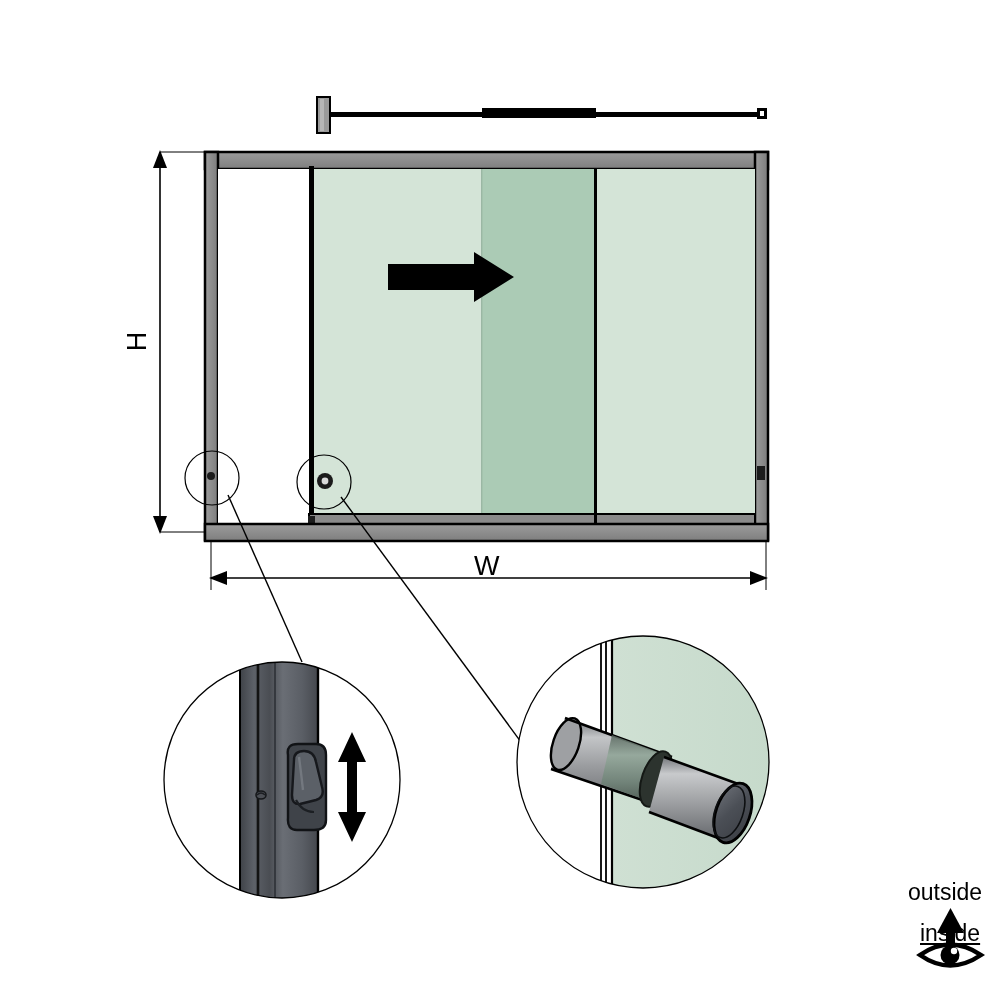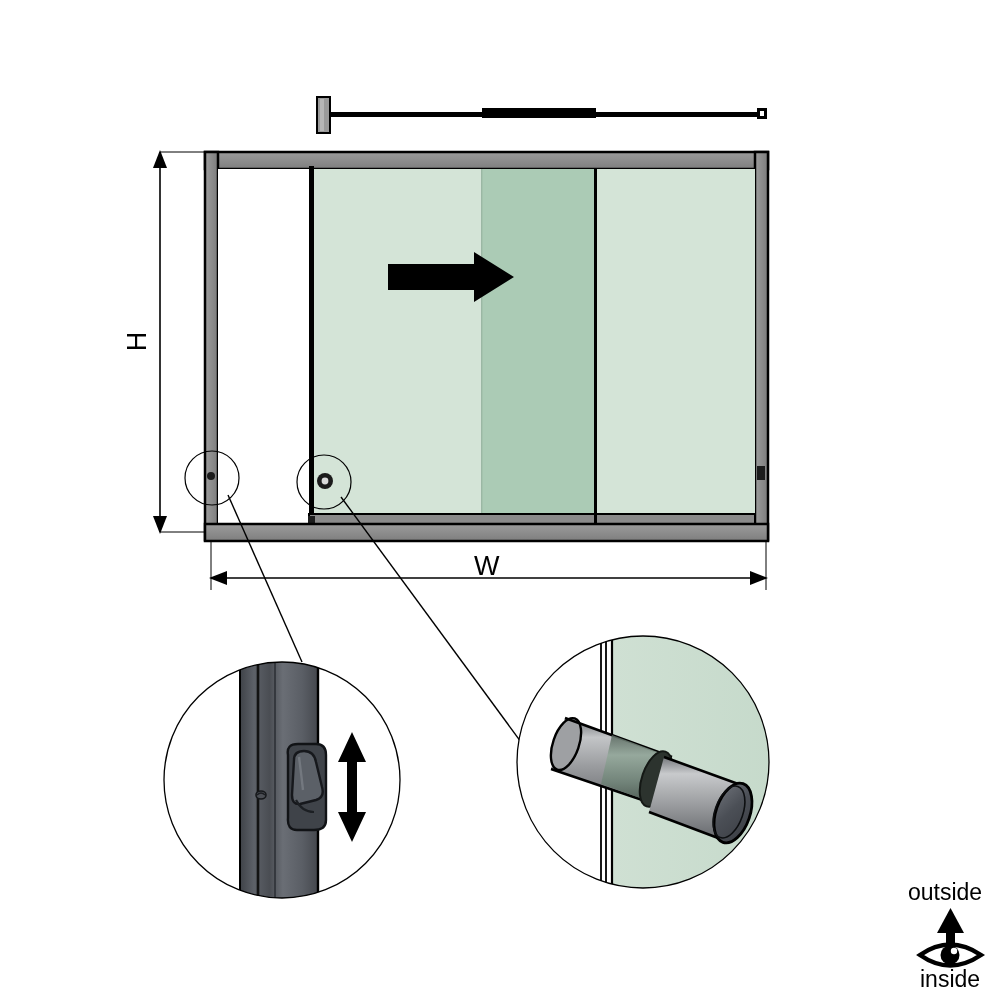--- a/index.html
+++ b/index.html
@@ -42,22 +42,23 @@
     top: 551px;
     font-size: 27px;
   }
   #label-outside {
     left: 908px;
     top: 879px;
     font-size: 23px;
   }
   #label-inside {
     left: 920px;
-    top: 966px;
+    top: 920px;
     font-size: 23px;
+    text-decoration: underline;
   }
 </style>
 </head>
 <body>
 
 <div id="stage">
 
   <svg id="drawing" width="1000" height="1000" viewBox="0 0 1000 1000">
 
     <defs>

